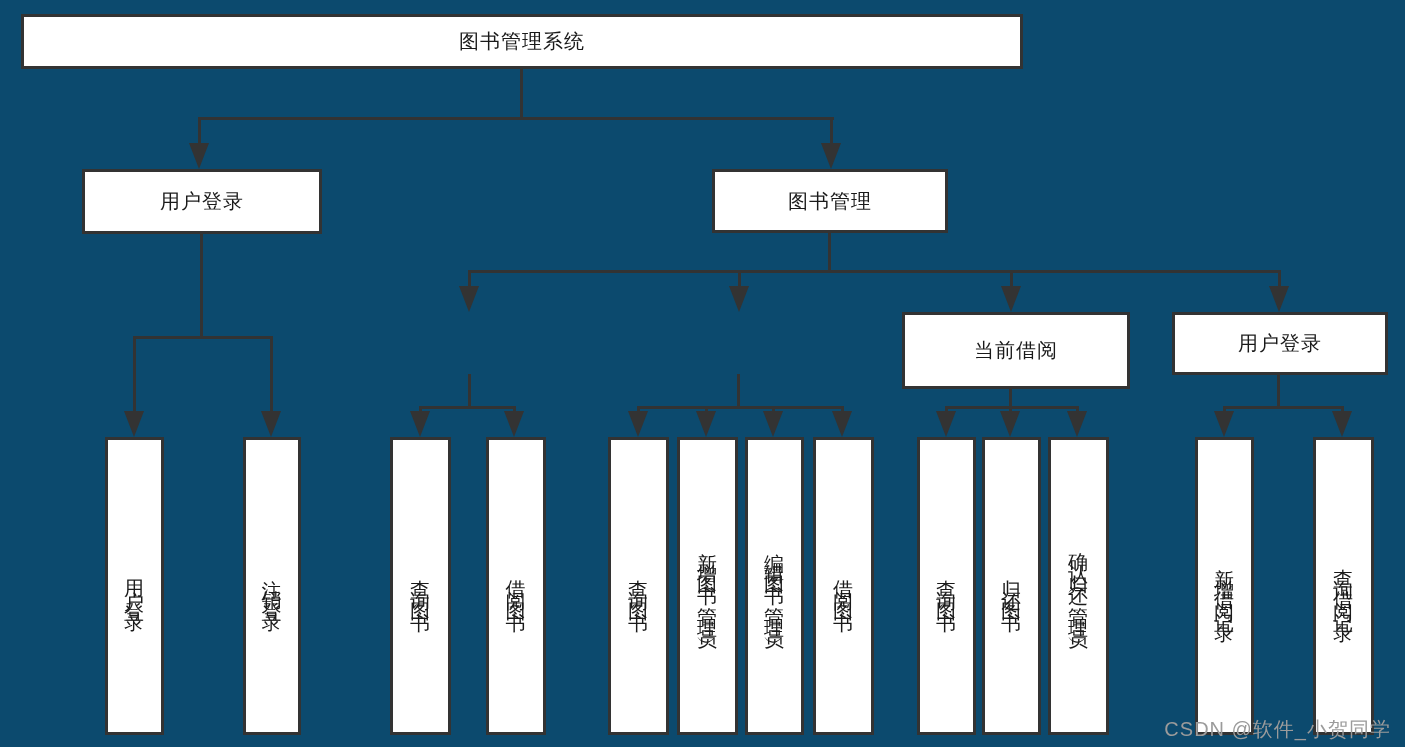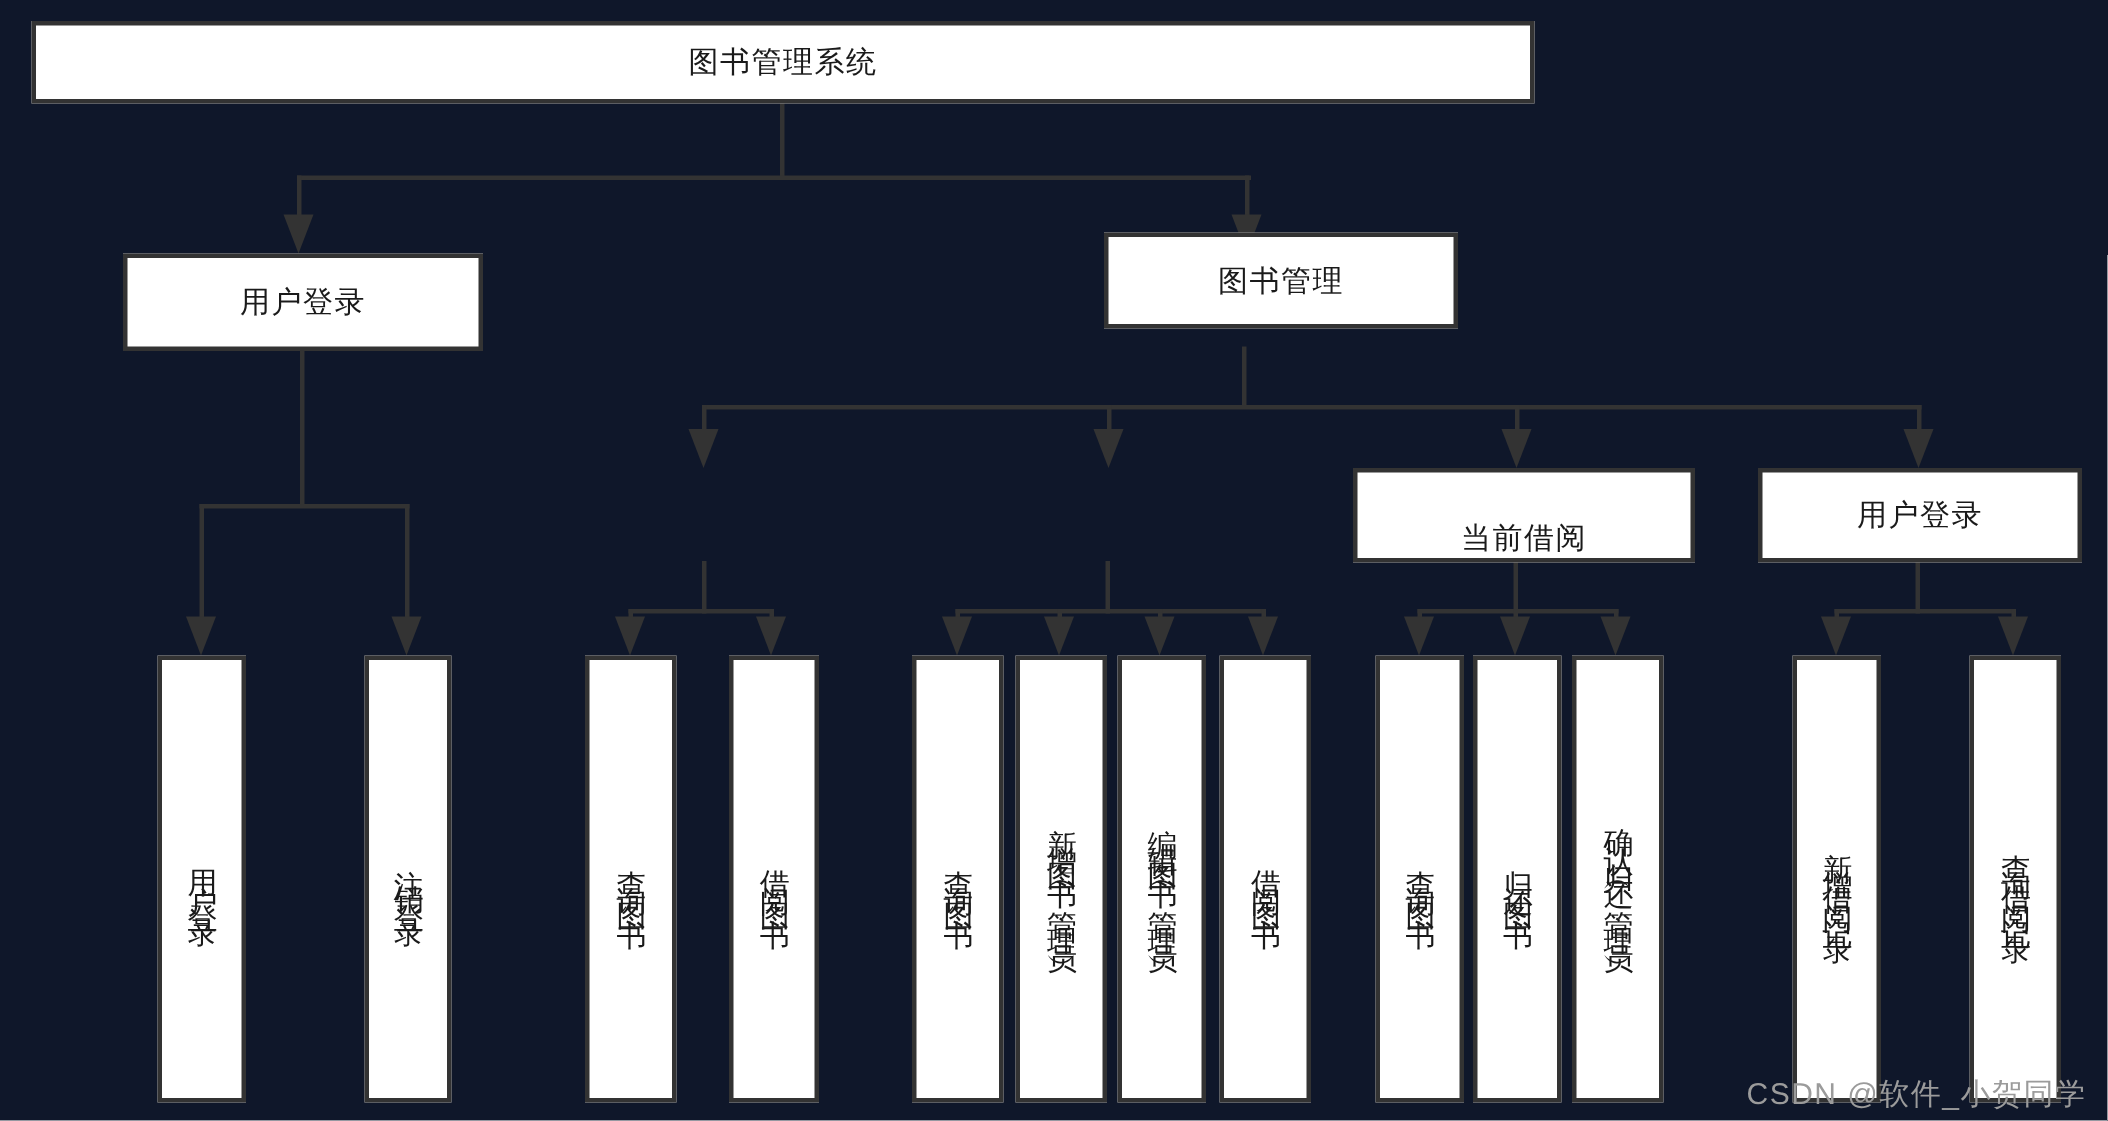--- a/index.html
+++ b/index.html
@@ -1,20 +1,20 @@
 <!DOCTYPE html>
 <html><head>
 <meta charset="utf-8">
 <style>
   html, body { margin: 0; padding: 0; background: #ffffff; }
   .canvas {
     position: relative;
     width: 1405px;
     height: 747px;
-    background: #0f172a;
+    background: #0c4a6e;
     overflow: hidden;
     font-family: "Liberation Sans", "DejaVu Sans", sans-serif;
     color: #1a1a1a;
   }
   
   .hnode {
     position: absolute;
     box-sizing: border-box;
     border: 3px solid #333333;
     background: #ffffff;
@@ -75,27 +75,27 @@
 <div class="canvas">
 
   <div class="hnode" style="left:21px; top:14px; width:1002px; height:55px;">
     <span>图书管理系统</span>
   </div>
 
   <div class="hnode" style="left:82px; top:169px; width:240px; height:65px;">
     <span>用户登录</span>
   </div>
 
-  <div class="hnode" style="left:712px; top:155px; width:236px; height:64px;margin-left:24px;">
+  <div class="hnode" style="left:712px; top:169px; width:236px; height:64px;">
     <span>图书管理</span>
   </div>
 
 
 
-  <div class="hnode" style="left:902px; top:312px; width:228px; height:63px;align-items:flex-end;">
+  <div class="hnode" style="left:902px; top:312px; width:228px; height:77px;">
     <span>当前借阅</span>
   </div>
 
   <div class="hnode" style="left:1172px; top:312px; width:216px; height:63px;">
     <span>用户登录</span>
   </div>
 
   <div class="leaf" style="left:105px; width:59px;">
     <span>用户登录</span>
   </div>

